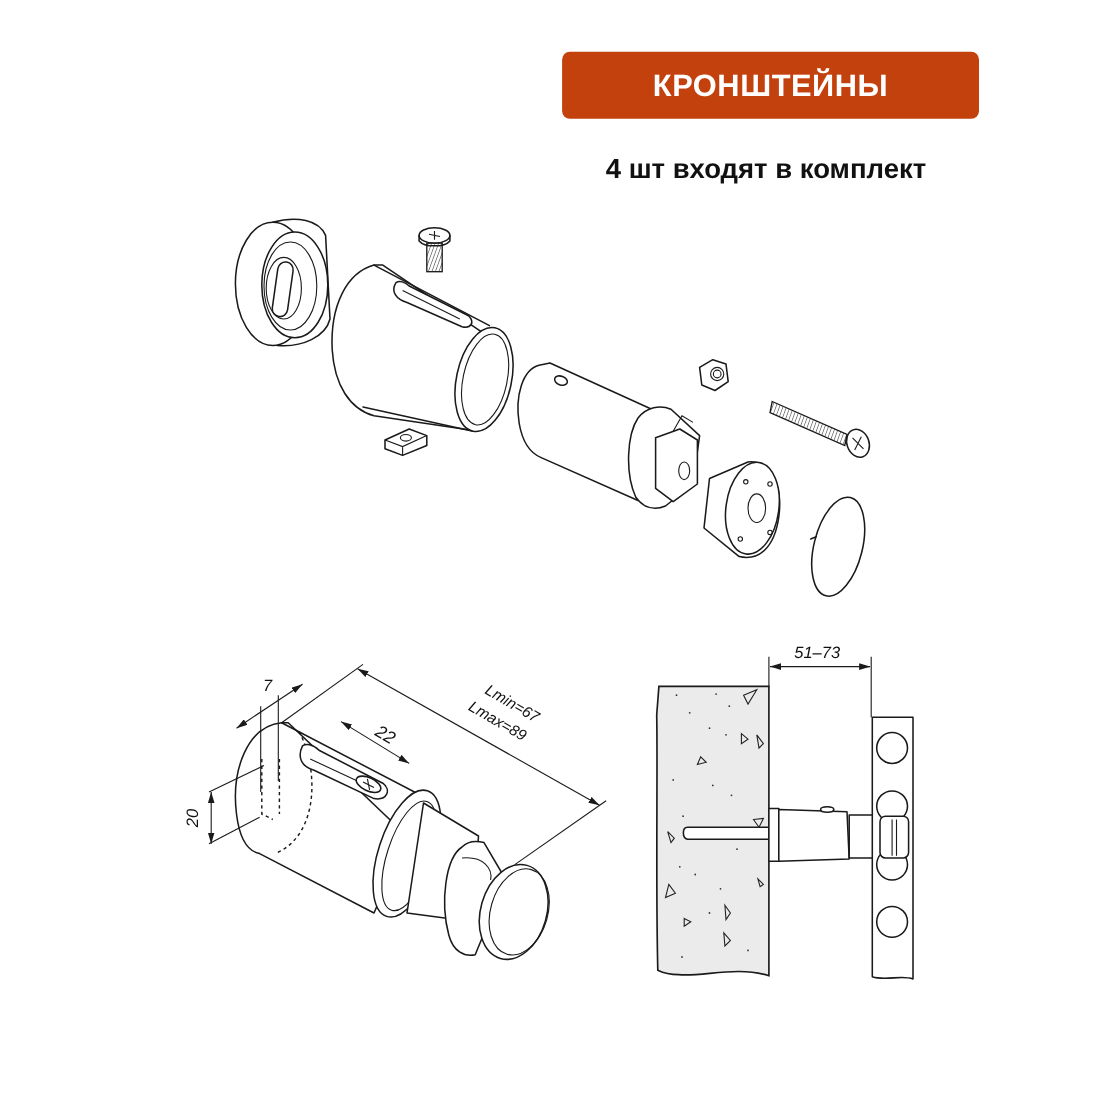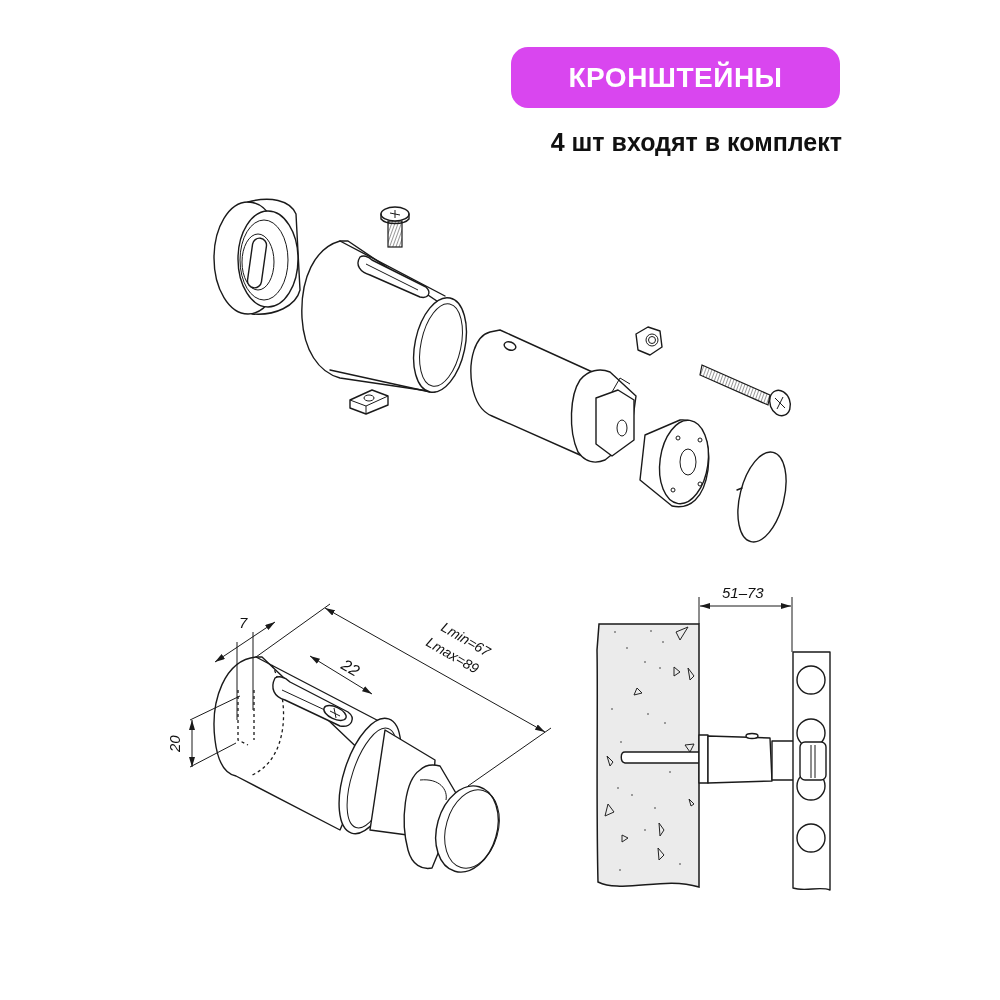--- a/index.html
+++ b/index.html
@@ -1,24 +1,24 @@
 <!DOCTYPE html>
 <html><head>
   <meta charset="utf-8">
   <style>
     html, body { margin: 0; padding: 0; background: #ffffff; }
     body { width: 1000px; height: 1000px; position: relative; overflow: hidden; font-family: "Liberation Sans", sans-serif; }
     .badge {
-      position: absolute; left: 511px; top: 47px; width: 329px; height: 61px;
-      background: #d946ef; border-radius: 17px;
+      position: absolute; left: 511px; top: 47px; width: 379px; height: 61px;
+      background: #c2410c; border-radius: 7px;
       display: flex; align-items: center; justify-content: center;
     }
     .badge-text { color: #ffffff; font-weight: 700; font-size: 28px; letter-spacing: 0.5px; font-family: "Liberation Sans", sans-serif; }
     .subtitle {
-      position: absolute; right: 158px; top: 128px;
+      position: absolute; right: 158px; top: 140px;
       font-family: "Liberation Sans", sans-serif; font-weight: 700; font-size: 25px; color: #111111;
     }
     svg.drawing { position: absolute; left: 0; top: 0; width: 1000px; height: 1000px; }
     svg.drawing text { font-family: "Liberation Sans", sans-serif; font-style: italic; fill: #111; }
     .ln { fill: none; stroke: #1a1a1a; stroke-width: 1.4; stroke-linejoin: round; stroke-linecap: round; }
     .thin { fill: none; stroke: #1a1a1a; stroke-width: 1; }
     .wf { fill: #ffffff; stroke: #1a1a1a; stroke-width: 1.4; stroke-linejoin: round; }
     .dash { fill: none; stroke: #1a1a1a; stroke-width: 1.3; stroke-dasharray: 3 3; }
     .conc { fill: #ebebeb; stroke: #1a1a1a; stroke-width: 1.5; }
   </style>

